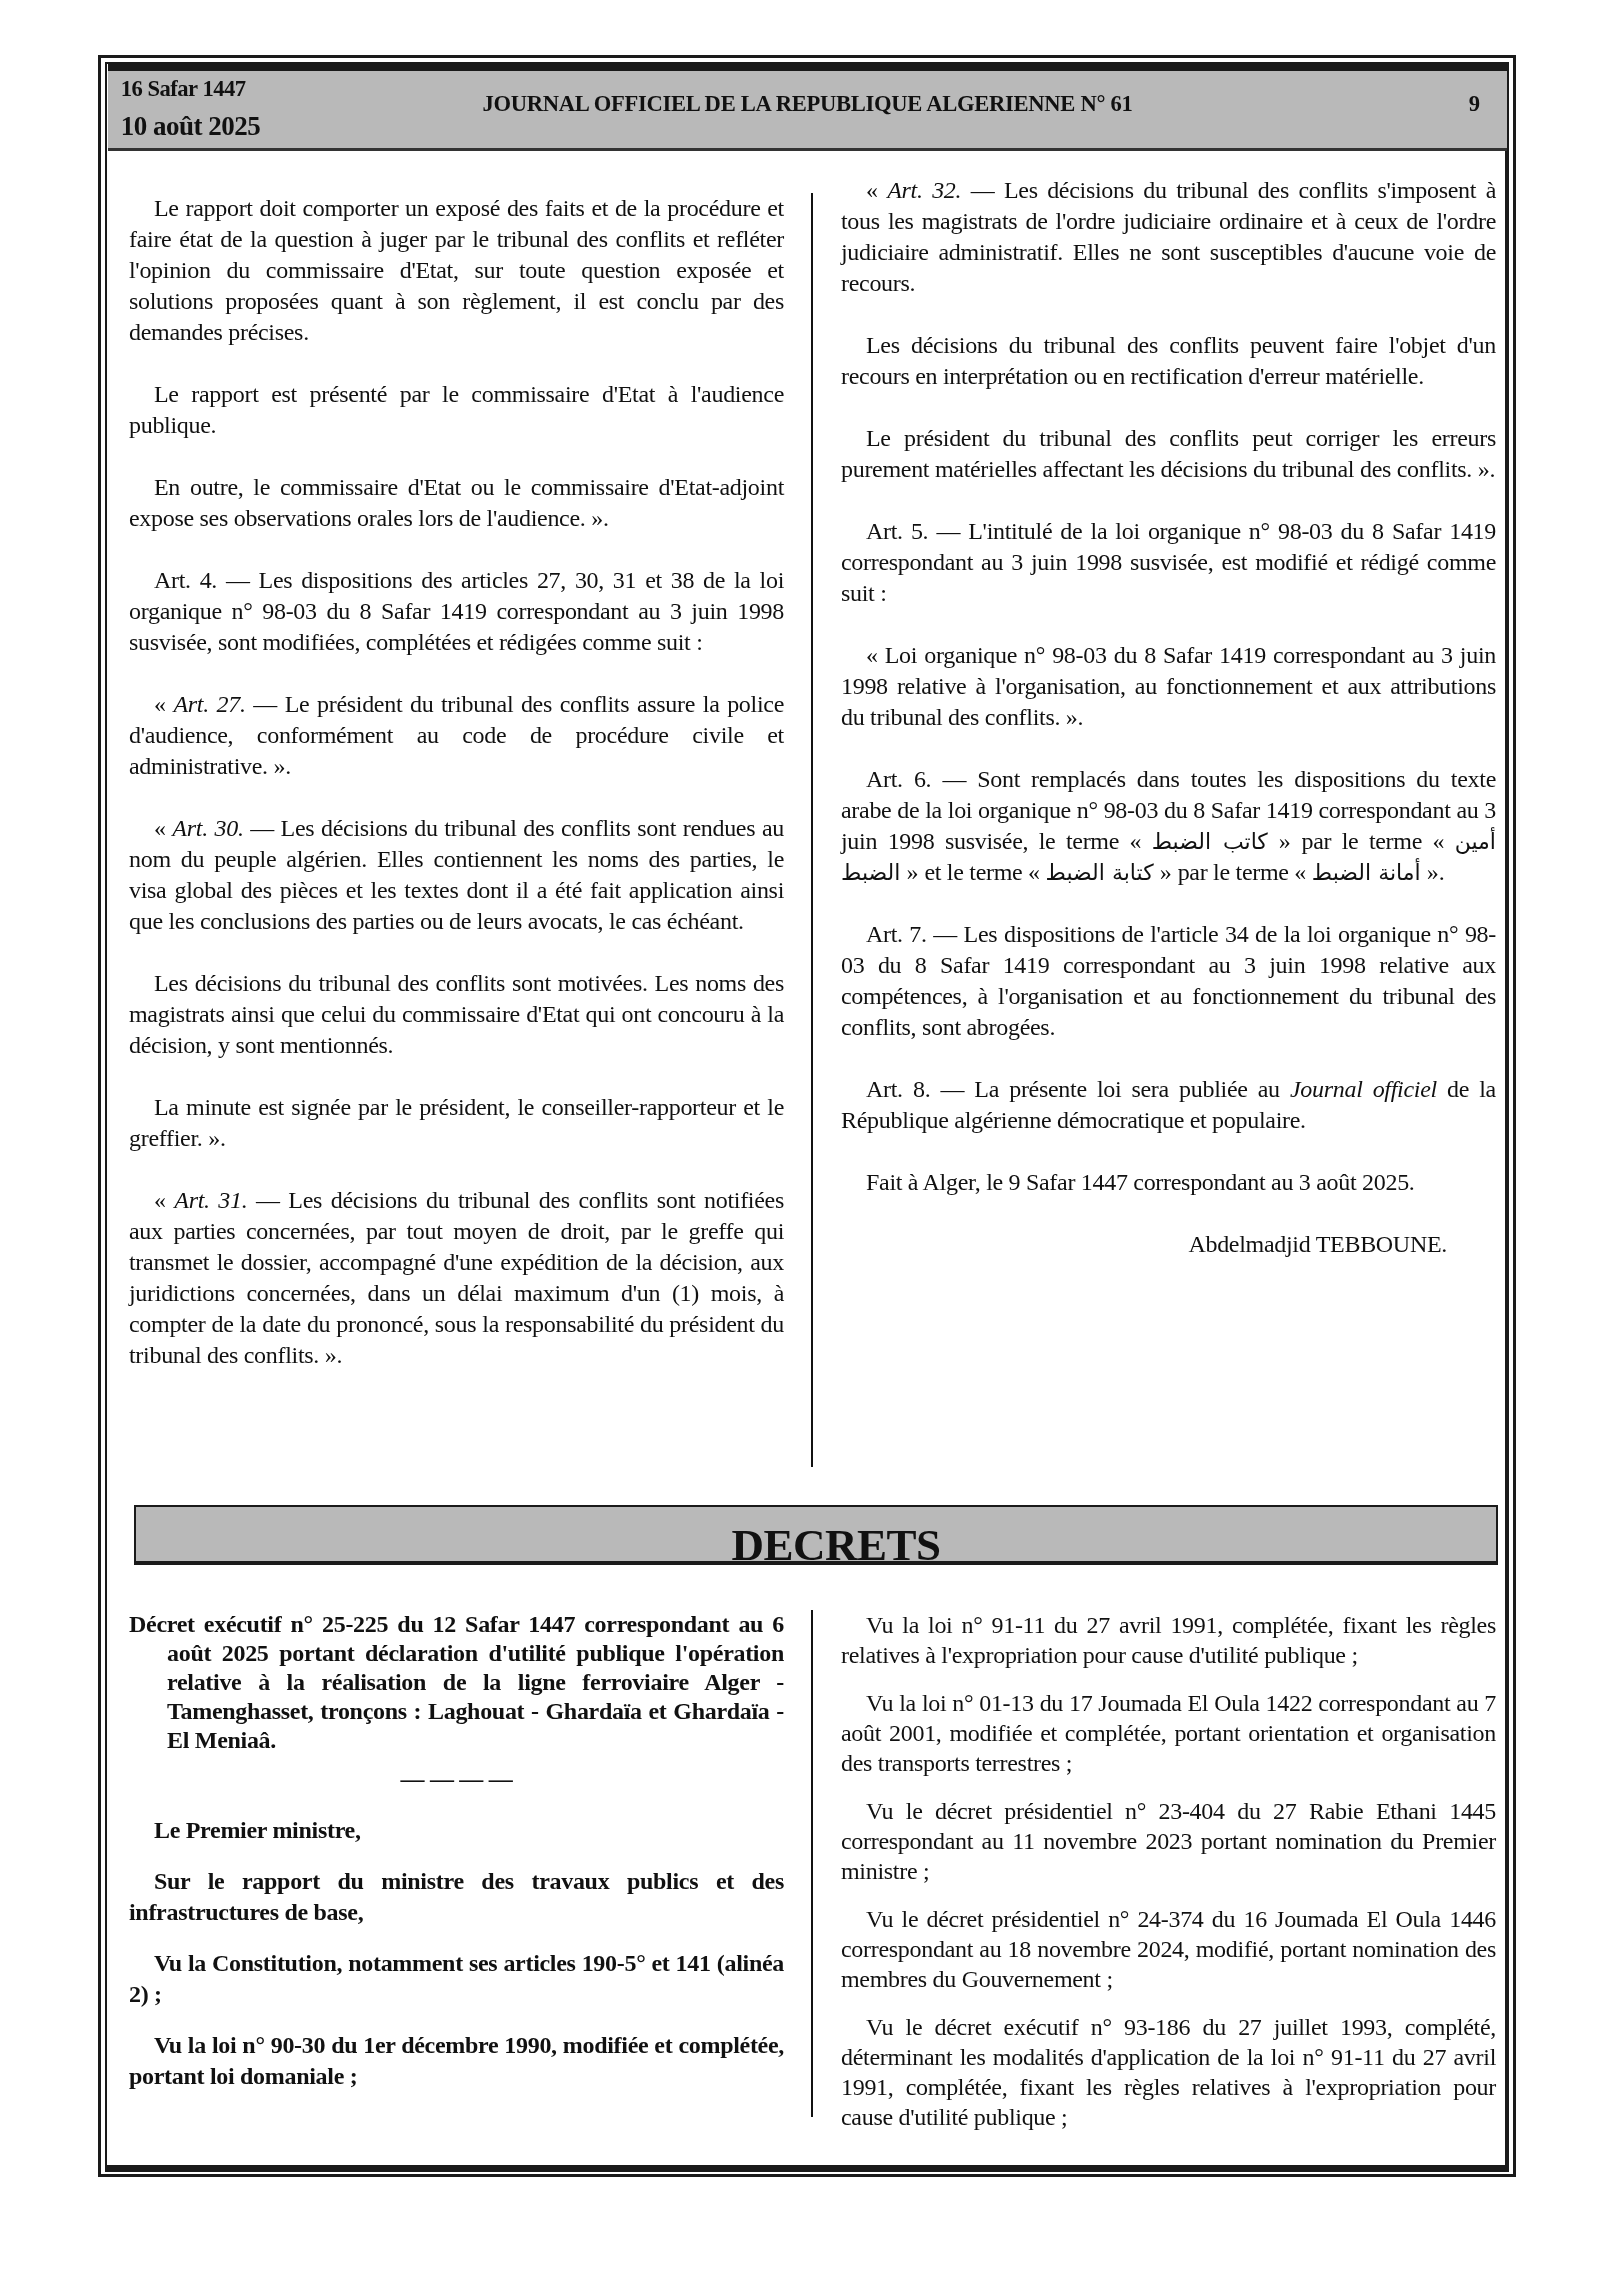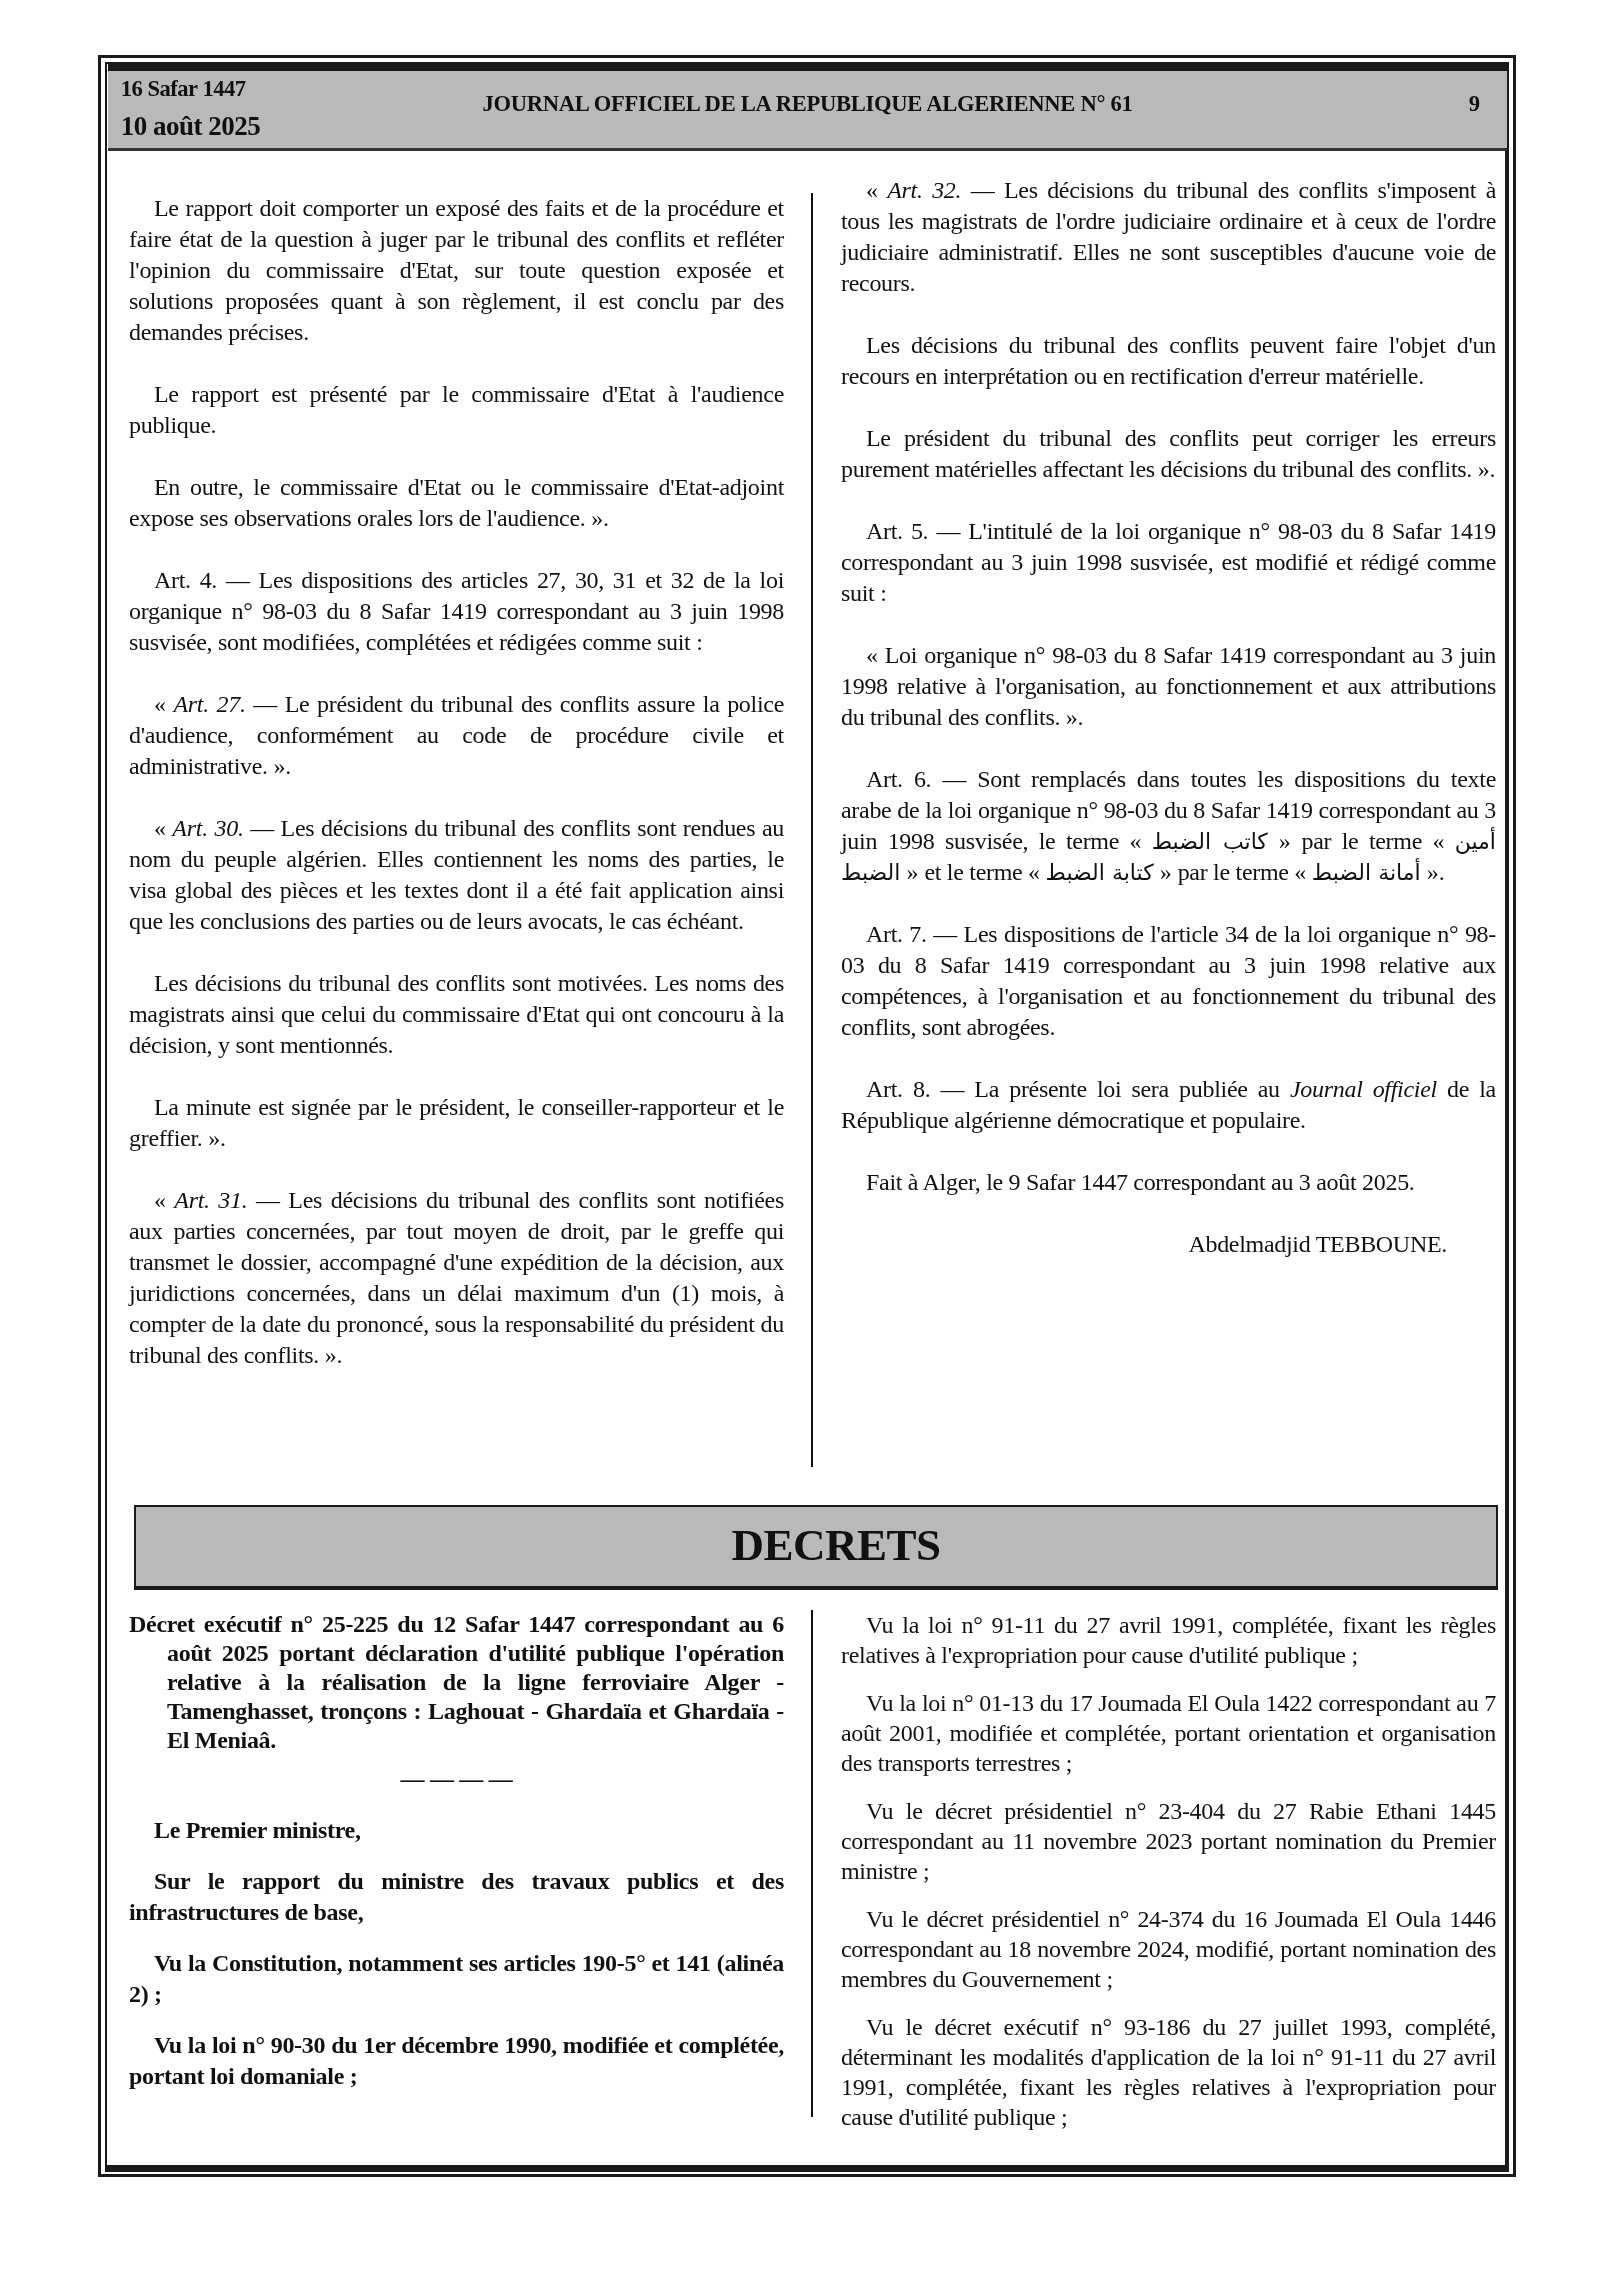--- a/index.html
+++ b/index.html
@@ -14,21 +14,21 @@
   .hdr-date1 { position: absolute; left: 12.7px; top: 4.5px; font-weight: bold; font-size: 22.6px; letter-spacing: -0.5px; }
   .hdr-date2 { position: absolute; left: 12.7px; top: 40px; font-weight: bold; font-size: 27px; letter-spacing: -0.5px; }
   .hdr-title { position: absolute; left: 0; width: 100%; top: 20px; text-align: center; font-weight: bold; font-size: 22.6px; letter-spacing: -0.3px; }
   .hdr-page { position: absolute; right: 27px; top: 20px; font-weight: bold; font-size: 22.6px; }
   .col { position: absolute; font-size: 24px; line-height: 31px; text-align: justify; letter-spacing: -0.3px; }
   .col p { margin: 0 0 31px 0; text-indent: 25px; }
   .col p.right { text-align: right; text-indent: 0; }
   .left-top { left: 129px; top: 193px; width: 655px; }
   .right-top { left: 841px; top: 175px; width: 655px; }
   .divider { position: absolute; width: 1.8px; background: #111; }
-  .decrets { position: absolute; left: 134px; top: 1505px; width: 1364px; height: 85px;
+  .decrets { position: absolute; left: 134px; top: 1505px; width: 1364px; height: 60px;
              background: #b9b9b9; border: 2.7px solid #1a1a1a; border-bottom-width: 4.5px; box-sizing: border-box;
              text-align: center; font-weight: bold; font-size: 45px; line-height: 76px; letter-spacing: -0.5px; padding-left: 40px; }
   .left-bot { left: 129px; top: 1610px; width: 655px; }
   .right-bot { left: 841px; top: 1610px; width: 655px; line-height: 30px; }
   .right-bot p { margin-bottom: 18px; }
   .decree-title { font-weight: bold; text-indent: -38px !important; padding-left: 38px; margin-bottom: 9px !important; line-height: 29px; }
   .dashes { text-align: center; text-indent: 0 !important; font-weight: bold; margin-bottom: 20px !important; }
   .left-bot p.v { margin-bottom: 20px; line-height: 31px; font-weight: bold; }
   i { font-style: italic; }
   .ar { font-family: "DejaVu Sans", sans-serif; font-size: 22px; }
@@ -43,21 +43,21 @@
   <div class="hdr-date1">16 Safar 1447</div>
   <div class="hdr-date2">10 août 2025</div>
   <div class="hdr-title">JOURNAL OFFICIEL DE LA REPUBLIQUE ALGERIENNE N° 61</div>
   <div class="hdr-page">9</div>
 </div>
 
 <div class="col left-top">
   <p>Le rapport doit comporter un exposé des faits et de la procédure et faire état de la question à juger par le tribunal des conflits et refléter l'opinion du commissaire d'Etat, sur toute question exposée et solutions proposées quant à son règlement, il est conclu par des demandes précises.</p>
   <p>Le rapport est présenté par le commissaire d'Etat à l'audience publique.</p>
   <p>En outre, le commissaire d'Etat ou le commissaire d'Etat-adjoint expose ses observations orales lors de l'audience. ».</p>
-  <p>Art. 4. — Les dispositions des articles 27, 30, 31 et 32 de la loi organique n° 98-03 du 8 Safar 1419 correspondant au 3 juin 1998 susvisée, sont modifiées, complétées et rédigées comme suit :</p>
+  <p>Art. 4. — Les dispositions des articles 27, 30, 31 et 38 de la loi organique n° 98-03 du 8 Safar 1419 correspondant au 3 juin 1998 susvisée, sont modifiées, complétées et rédigées comme suit :</p>
   <p><span>« </span><i>Art. 27.</i><span> — Le président du tribunal des conflits assure la police d'audience, conformément au code de procédure civile et administrative. ».</span></p>
   <p><span>« </span><i>Art. 30.</i><span> — Les décisions du tribunal des conflits sont rendues au nom du peuple algérien. Elles contiennent les noms des parties, le visa global des pièces et les textes dont il a été fait application ainsi que les conclusions des parties ou de leurs avocats, le cas échéant.</span></p>
   <p>Les décisions du tribunal des conflits sont motivées. Les noms des magistrats ainsi que celui du commissaire d'Etat qui ont concouru à la décision, y sont mentionnés.</p>
   <p>La minute est signée par le président, le conseiller-rapporteur et le greffier. ».</p>
   <p><span>« </span><i>Art. 31.</i><span> — Les décisions du tribunal des conflits sont notifiées aux parties concernées, par tout moyen de droit, par le greffe qui transmet le dossier, accompagné d'une expédition de la décision, aux juridictions concernées, dans un délai maximum d'un (1) mois, à compter de la date du prononcé, sous la responsabilité du président du tribunal des conflits. ».</span></p>
 </div>
 
 <div class="divider" style="left:811px; top:193px; height:1274px;"></div>
 
 <div class="col right-top">

